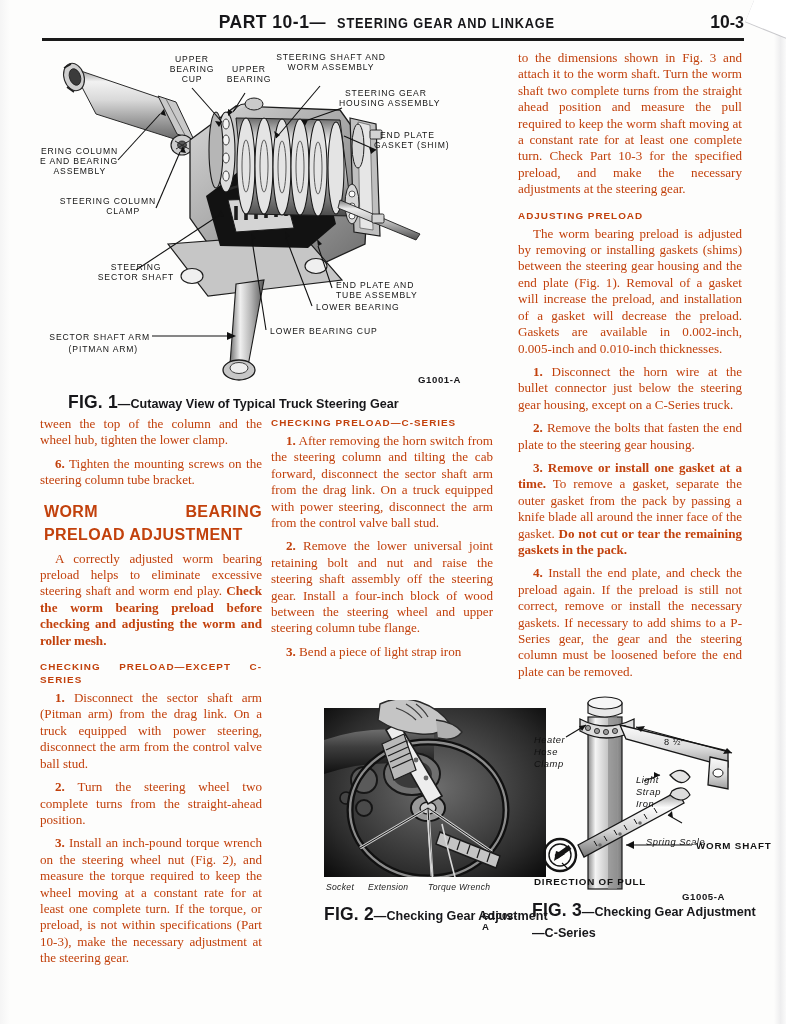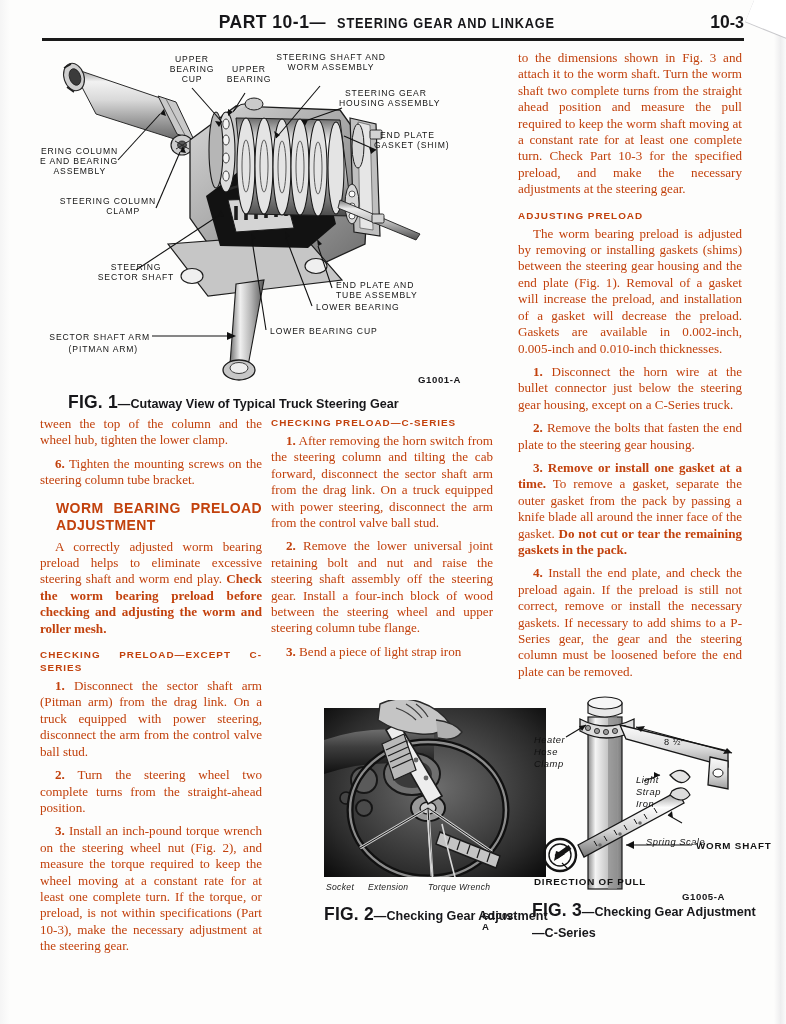--- a/index.html
+++ b/index.html
@@ -142,26 +142,26 @@
     text-align: justify;
     color: #c2410c;
   }
   .col p {
     margin: 0 0 7px 0;
     text-indent: 15px;
   }
   .col p.noind { text-indent: 0; }
   .col h2 {
     font-family: "Liberation Sans", sans-serif;
-    font-size: 14px;
+    font-size: 16px;
     font-weight: bold;
     letter-spacing: .4px;
-    margin: 11px 0 5px 16px;
+    margin: 11px 0 5px 4px;
     text-indent: 0;
-    line-height: 17px;
+    line-height: 23px;
   }
   .col h3 {
     font-family: "Liberation Sans", sans-serif;
     font-size: 9.9px;
     font-weight: bold;
     letter-spacing: 1.0px;
     margin: 11px 0 4px 0;
     text-indent: 0;
     line-height: 13px;
   }

